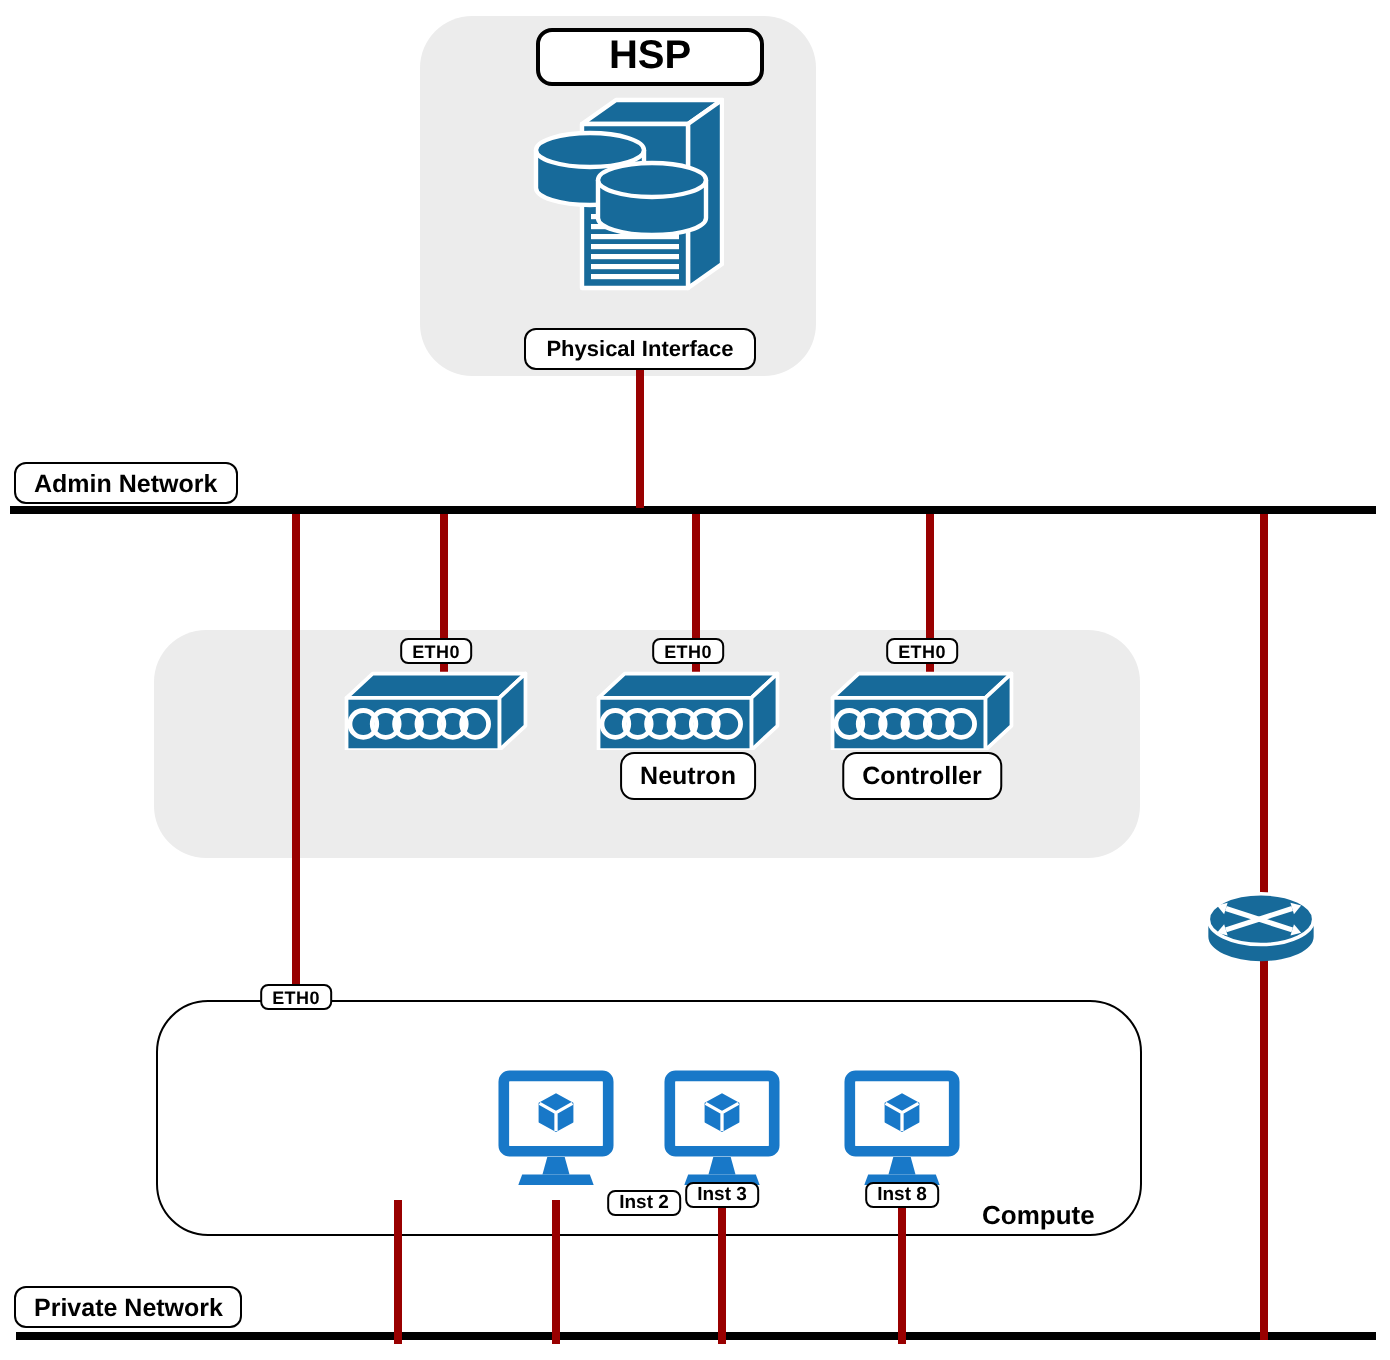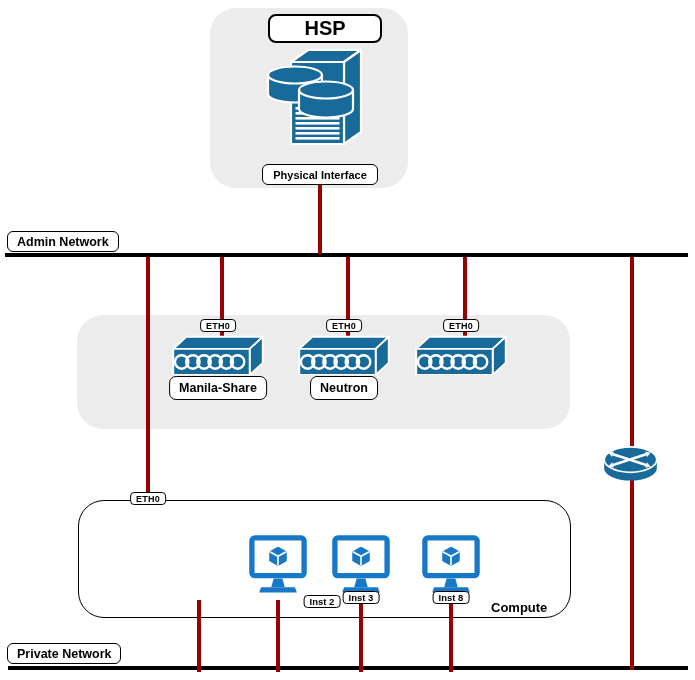--- a/index.html
+++ b/index.html
@@ -103,34 +103,34 @@
 
   <div class="tag tag-net" style="left:7px; top:231px;">Admin Network</div>
 
   <div class="tag" style="left:262px; top:164px; width:116px; height:21px; font-size:11px;">Physical Interface</div>
 
   <div class="unit" style="left:156px; top:319px; width:124px; height:82px;">
     <div class="tag tag-eth" style="top:0;">ETH0</div>
     <svg style="top:15px;" width="94" height="41" viewBox="0 0 100 44">
         <use href="#sym-switch"></use>
       </svg>
-    <div class="tag tag-name" style="top:57px;">Manila-Share</div>
   </div>
   <div class="unit" style="left:282px; top:319px; width:124px; height:82px;">
     <div class="tag tag-eth" style="top:0;">ETH0</div>
     <svg style="top:15px;" width="94" height="41" viewBox="0 0 100 44">
         <use href="#sym-switch"></use>
       </svg>
     <div class="tag tag-name" style="top:57px;">Neutron</div>
   </div>
   <div class="unit" style="left:399px; top:319px; width:124px; height:82px;">
     <div class="tag tag-eth" style="top:0;">ETH0</div>
     <svg style="top:15px;" width="94" height="41" viewBox="0 0 100 44">
         <use href="#sym-switch"></use>
       </svg>
+    <div class="tag tag-name" style="top:57px;">Controller</div>
   </div>
 
   <svg style="position:absolute; left:602px; top:444px;" width="57" height="39" viewBox="0 0 58 40">
     <path class="f-blue" d="M2,16 L2,25 A27,12.5 0 0 0 56,25 L56,16 Z"></path>
     <ellipse class="f-blue" cx="29" cy="16" rx="27" ry="13" stroke="#fff" stroke-width="1.8"></ellipse>
     <g fill="#fff" stroke="none">
       <path d="M11,21.5 L45,10.5" stroke="#fff" stroke-width="2.6"></path>
       <polygon points="49.6,9 45.9,13.4 44.1,7.6"></polygon>
       <polygon points="6.4,23 11.9,24.4 10.1,18.6"></polygon>
       <path d="M11,10.5 L45,21.5" stroke="#fff" stroke-width="2.6"></path>

